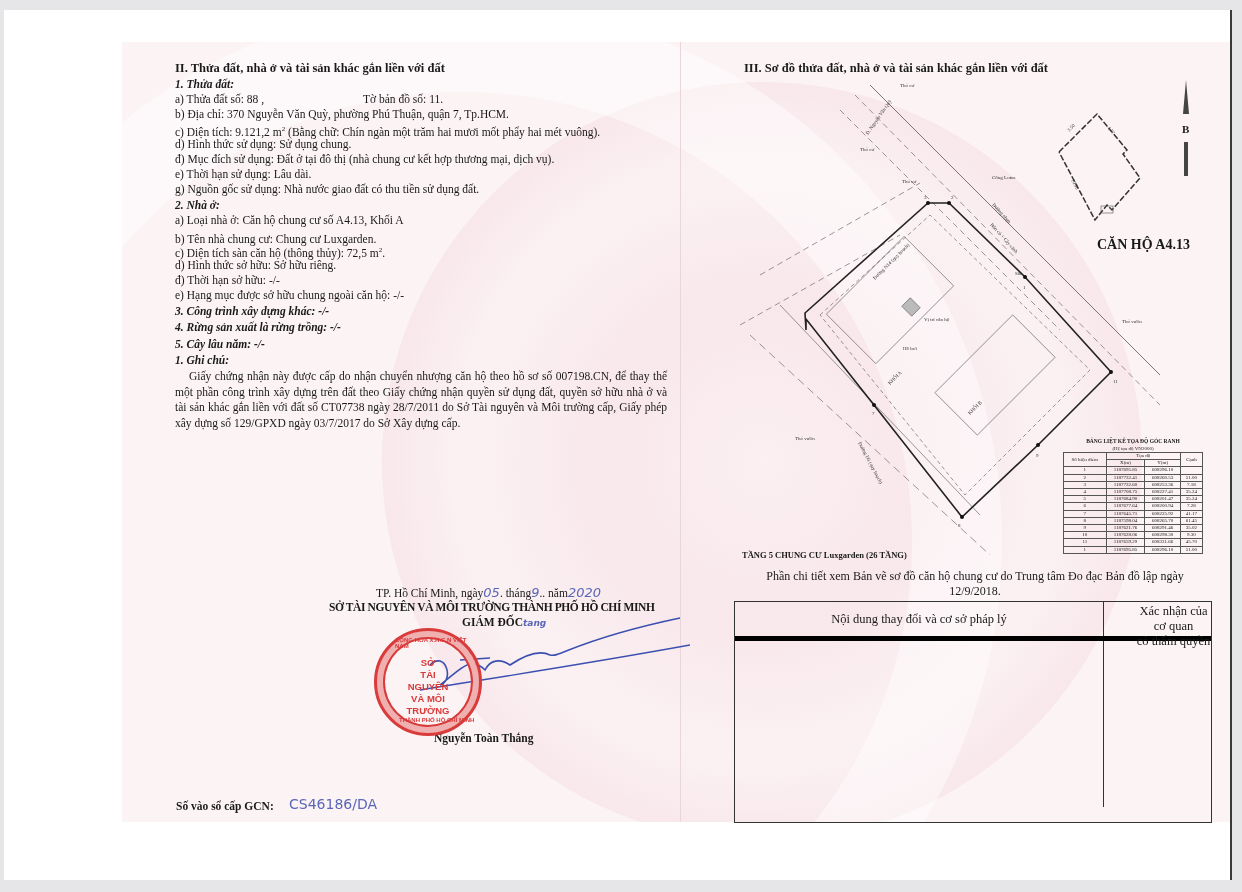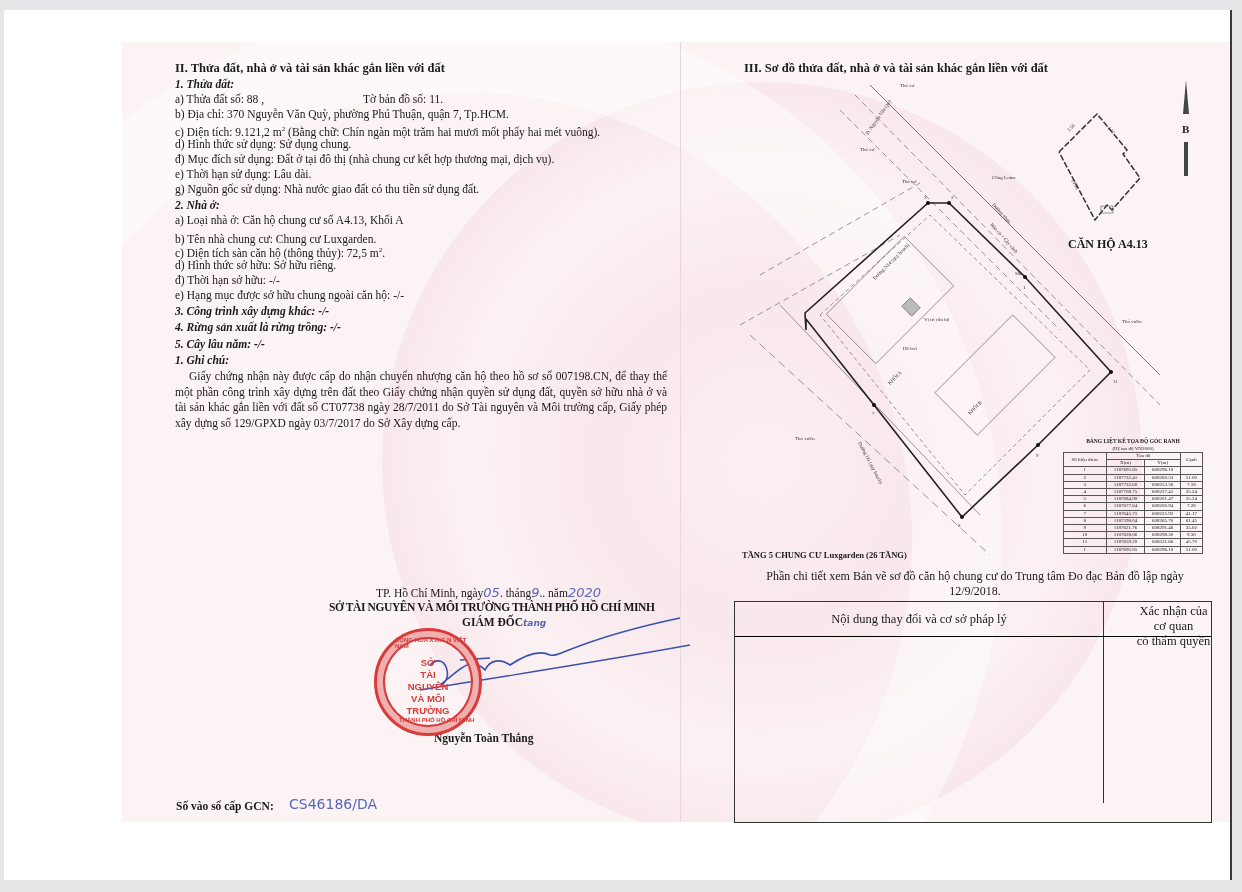--- a/index.html
+++ b/index.html
@@ -22,21 +22,21 @@
      box-shadow:inset 0 0 0 6px rgba(255,255,255,.6), inset 0 0 0 8px #d93a3a;}
   .stamp-inner{position:absolute;left:22px;top:26px;width:58px;text-align:center;color:#d93a3a;font-family:"Liberation Sans",sans-serif;font-weight:bold;font-size:9.5px;line-height:12px;}
   .stamp-ring{position:absolute;color:#d93a3a;font-family:"Liberation Sans",sans-serif;font-size:6px;font-weight:bold;}
   svg{position:absolute;z-index:2;}
   .coord{position:absolute;left:1063px;top:438px;width:140px;font-size:5px;font-family:"Liberation Serif",serif;z-index:2;}
   .coord table{border-collapse:collapse;width:100%;}
   .coord td,.coord th{border:0.8px solid #555;padding:0 2px;font-weight:normal;text-align:center;line-height:6.2px;}
   .coord .title{font-size:5.5px;font-weight:bold;text-align:center;line-height:7px;}
   .changes{position:absolute;left:734px;top:601px;width:476px;height:220px;border:1px solid #333;z-index:2;font-size:12.5px;}
   .changes .hd{height:18px;border-bottom:1px solid #333;text-align:center;font-weight:bold;line-height:18px;}
-  .changes .cols{display:flex;height:34px;border-bottom:1px solid #000000;gap:32px;}
+  .changes .cols{display:flex;height:34px;border-bottom:5px solid #000000;gap:32px;}
   .changes .c1{width:368px;border-right:1px solid #333;text-align:center;line-height:34px;}
   .changes .c2{flex:1;text-align:center;line-height:15px;padding-top:2px;}
   .changes .body{display:flex;height:166px;}
   .changes .body .c1{height:100%;line-height:normal;}
   .lbl{font-size:5px;fill:#333;font-family:"Liberation Serif",serif;}
 </style>
 </head>
 <body>
 
 <div class="sheet"></div>
@@ -99,21 +99,21 @@
 </svg>
 <div class="txt b" style="left:1182px;top:122px;font-size:11px;">B</div>
 
 <svg style="left:1055px;top:110px;" width="90" height="120" viewBox="0 0 90 120">
   <polyline points="4,42 42,4 72,40 68,44 85,68 57,100 52,95 40,110 4,42" fill="none" stroke="#333" stroke-width="1.5" stroke-dasharray="6 2"></polyline>
   <text x="14" y="22" class="lbl" transform="rotate(-45 14 22)">3.50</text>
   <text x="52" y="18" class="lbl" transform="rotate(50 52 18)">4.77</text>
   <text x="16" y="70" class="lbl" transform="rotate(62 16 70)">10.06</text>
   <rect x="46" y="96" width="12" height="7" fill="none" stroke="#555" stroke-width=".6"></rect>
 </svg>
-<div class="txt b" style="left:1068px;top:237px;font-size:12px;">CĂN HỘ A4.13</div>
+<div class="txt b" style="left:1097px;top:237px;font-size:14px;">CĂN HỘ A4.13</div>
 
 <svg style="left:740px;top:75px;" width="460" height="490" viewBox="0 0 460 490">
 
   <line x1="130" y1="10" x2="420" y2="300" stroke="#555" stroke-width=".8"></line>
   <line x1="115" y1="20" x2="420" y2="330" stroke="#555" stroke-width=".6" stroke-dasharray="6 4"></line>
   <line x1="100" y1="35" x2="320" y2="255" stroke="#555" stroke-width=".6" stroke-dasharray="6 4"></line>
   <line x1="20" y1="200" x2="180" y2="108" stroke="#555" stroke-width=".6" stroke-dasharray="6 4"></line>
   <line x1="0" y1="250" x2="160" y2="160" stroke="#555" stroke-width=".6" stroke-dasharray="6 4"></line>
   <line x1="10" y1="260" x2="250" y2="480" stroke="#555" stroke-width=".6" stroke-dasharray="8 5"></line>
   <line x1="40" y1="230" x2="240" y2="440" stroke="#555" stroke-width=".6"></line>

